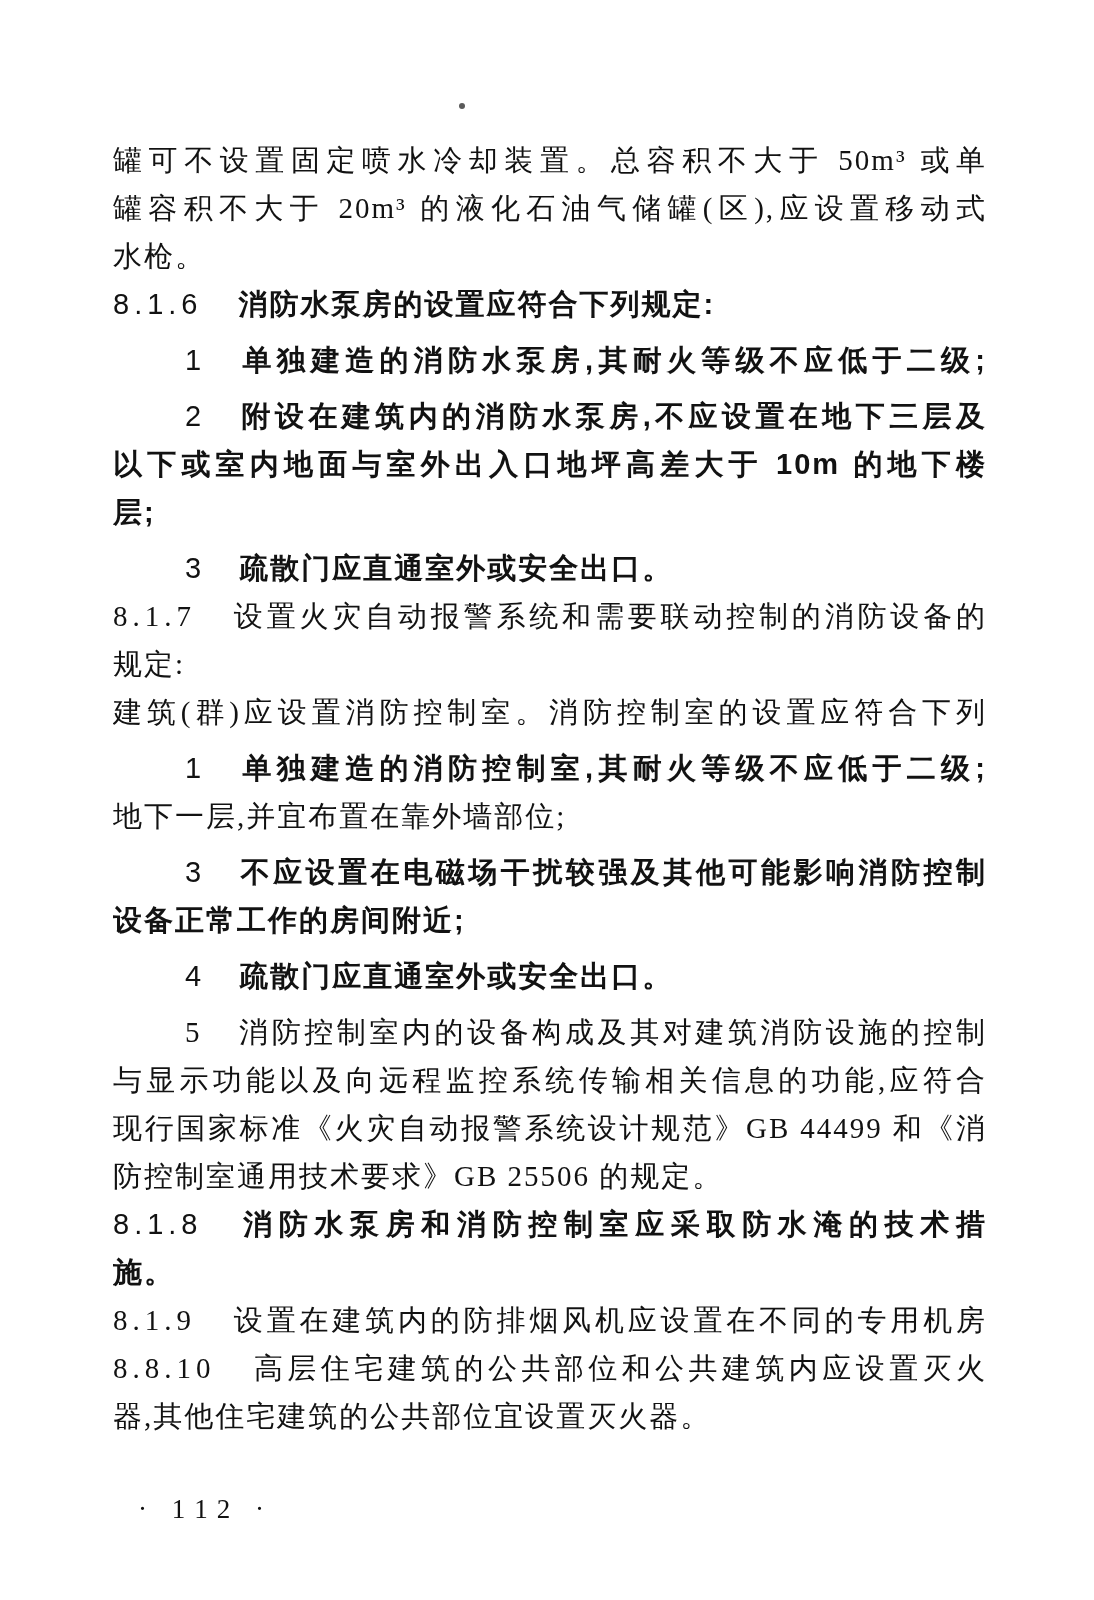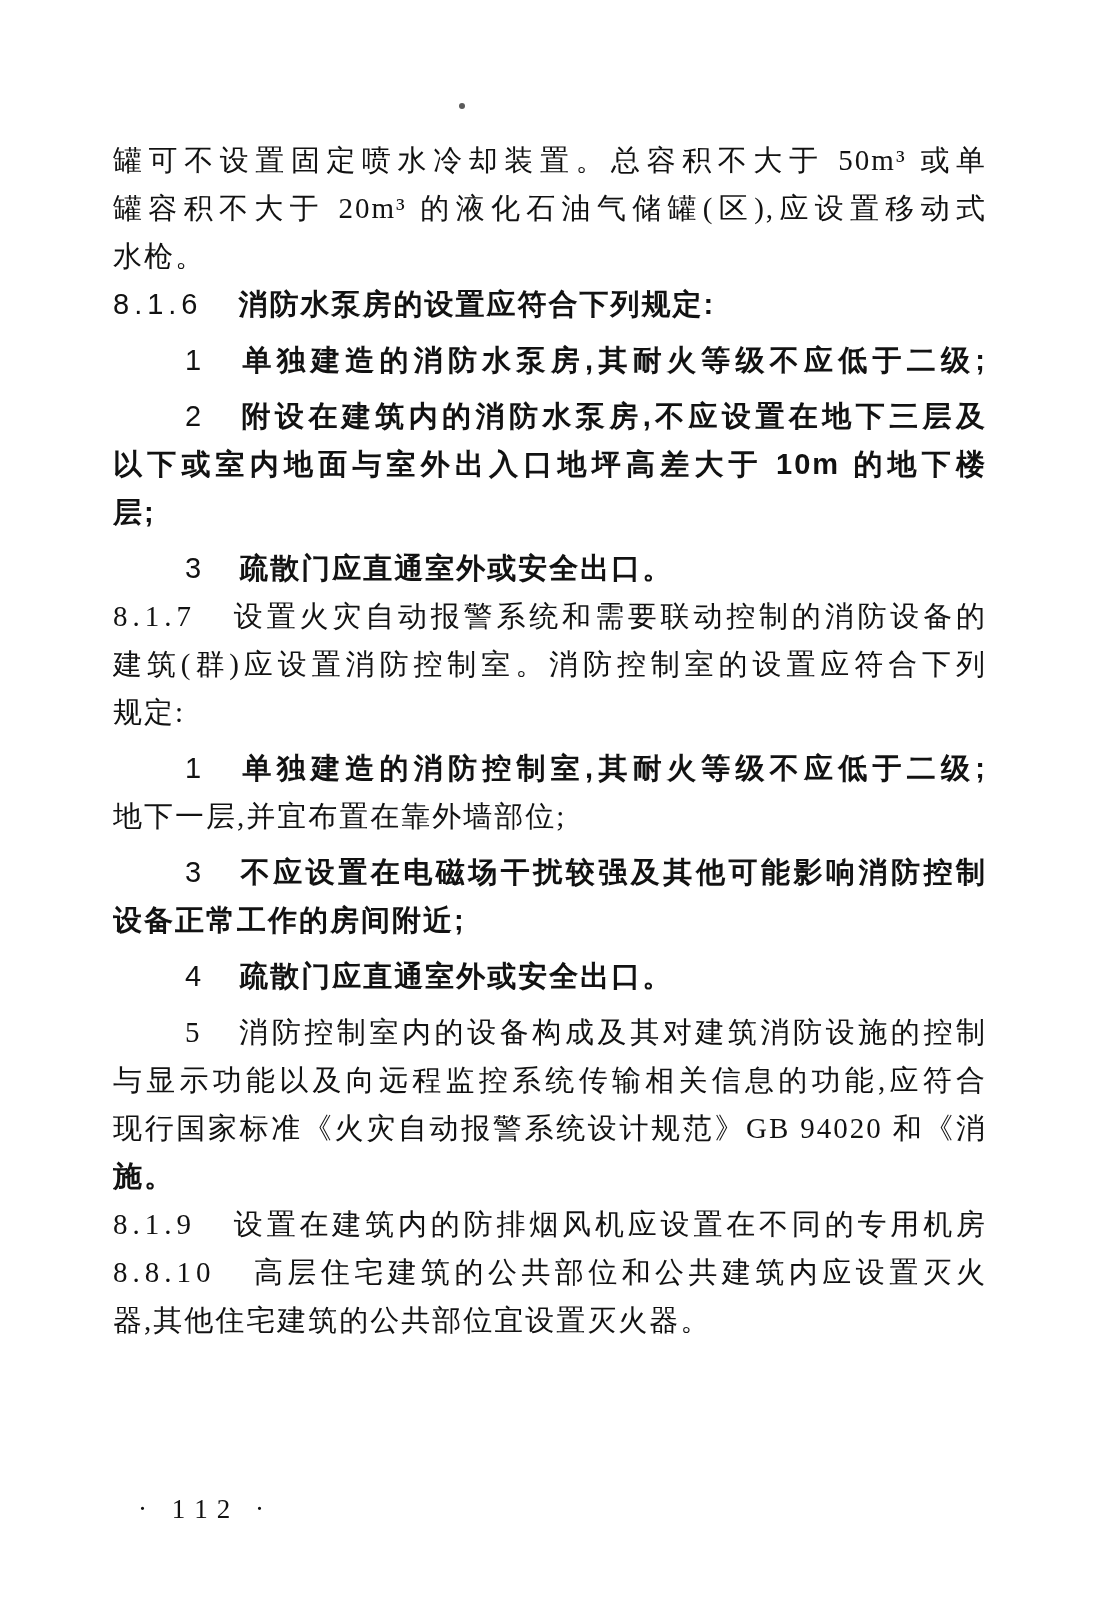--- a/index.html
+++ b/index.html
@@ -29,32 +29,34 @@
 
     <p class="ln hei sec"><span class="num">8.1.6</span><span>消防水泵房的设置应符合下列规定:</span></p>
 
     <p class="ln hei item fill"><span class="num">1</span><span>单独建造的消防水泵房,其耐火等级不应低于二级;</span></p>
     <p class="ln hei item fill"><span class="num">2</span><span>附设在建筑内的消防水泵房,不应设置在地下三层及</span></p>
     <p class="ln hei fill">以下或室内地面与室外出入口地坪高差大于 10m 的地下楼</p>
     <p class="ln hei">层;</p>
     <p class="ln hei item"><span class="num">3</span><span>疏散门应直通室外或安全出口。</span></p>
 
     <p class="ln song sec fill"><span class="num">8.1.7</span><span>设置火灾自动报警系统和需要联动控制的消防设备的</span></p>
+    <p class="ln song">规定:</p>
     <p class="ln song fill">建筑(群)应设置消防控制室。消防控制室的设置应符合下列</p>
-    <p class="ln song">规定:</p>
 
     <p class="ln hei item fill"><span class="num">1</span><span>单独建造的消防控制室,其耐火等级不应低于二级;</span></p>
     <p class="ln song">地下一层,并宜布置在靠外墙部位;</p>
     <p class="ln hei item fill"><span class="num">3</span><span>不应设置在电磁场干扰较强及其他可能影响消防控制</span></p>
     <p class="ln hei">设备正常工作的房间附近;</p>
     <p class="ln hei item"><span class="num">4</span><span>疏散门应直通室外或安全出口。</span></p>
     <p class="ln song item fill"><span class="num">5</span><span>消防控制室内的设备构成及其对建筑消防设施的控制</span></p>
     <p class="ln song fill">与显示功能以及向远程监控系统传输相关信息的功能,应符合</p>
-    <p class="ln song fill">现行国家标准《火灾自动报警系统设计规范》GB 94020 和《消</p>
+    <p class="ln song fill">现行国家标准《火灾自动报警系统设计规范》GB 44499 和《消</p>
+    <p class="ln song">防控制室通用技术要求》GB 25506 的规定。</p>
 
+    <p class="ln hei sec fill"><span class="num">8.1.8</span><span>消防水泵房和消防控制室应采取防水淹的技术措</span></p>
     <p class="ln hei">施。</p>
 
     <p class="ln song sec fill"><span class="num">8.1.9</span><span>设置在建筑内的防排烟风机应设置在不同的专用机房</span></p>
 
     <p class="ln song sec fill"><span class="num">8.8.10</span><span>高层住宅建筑的公共部位和公共建筑内应设置灭火</span></p>
     <p class="ln song">器,其他住宅建筑的公共部位宜设置灭火器。</p>
   </div>
 
   <div class="footer">· 112 ·</div>
 </div>

